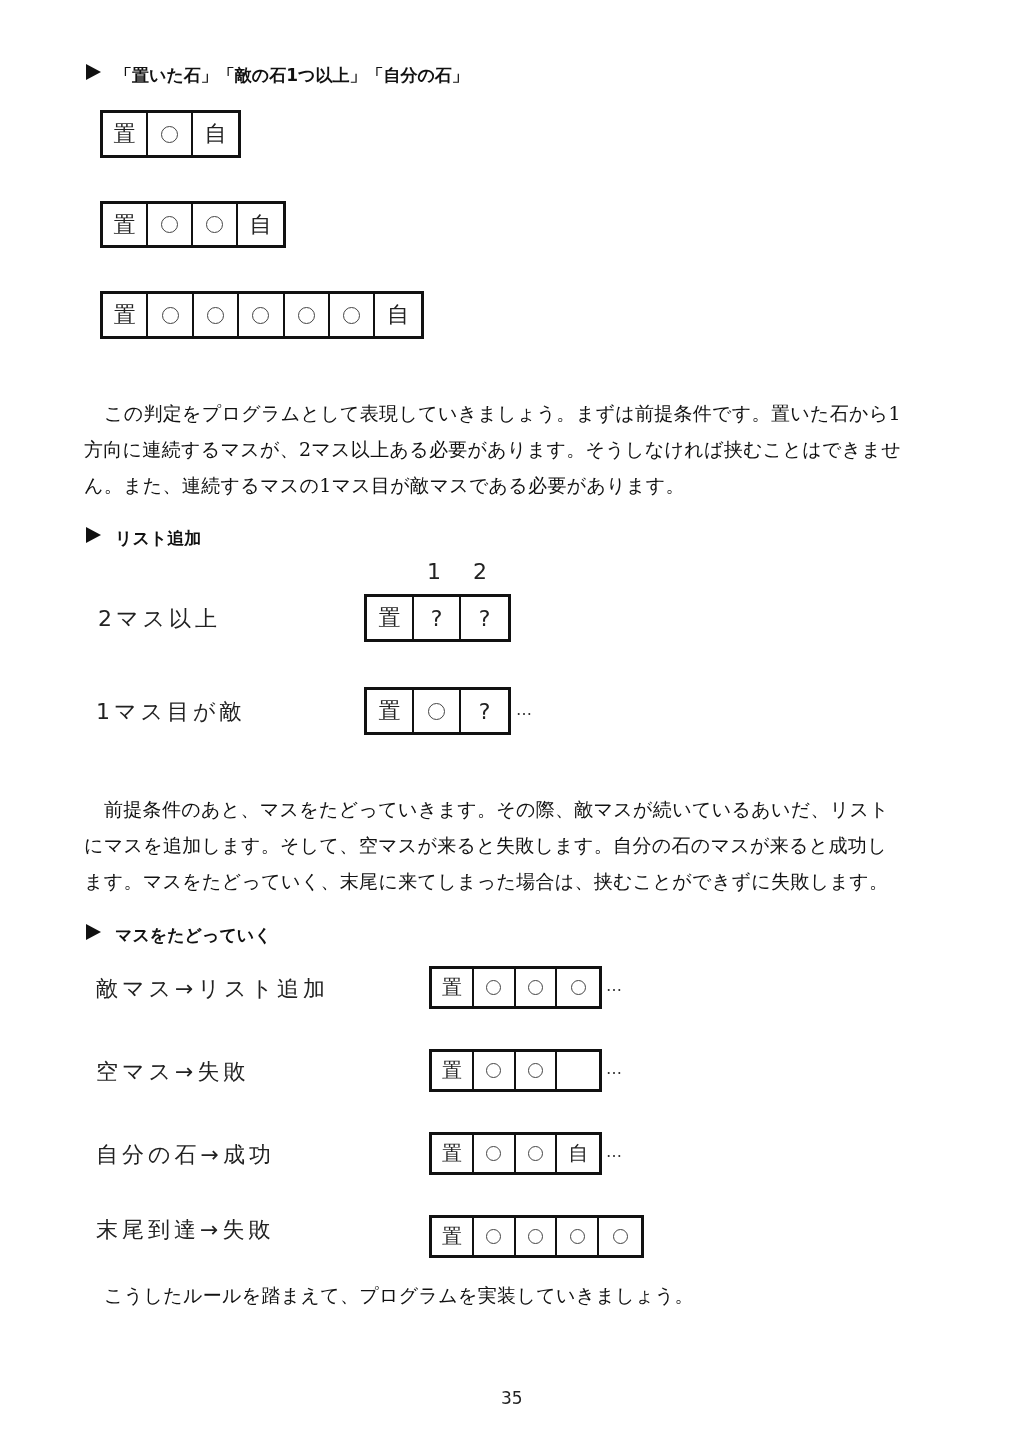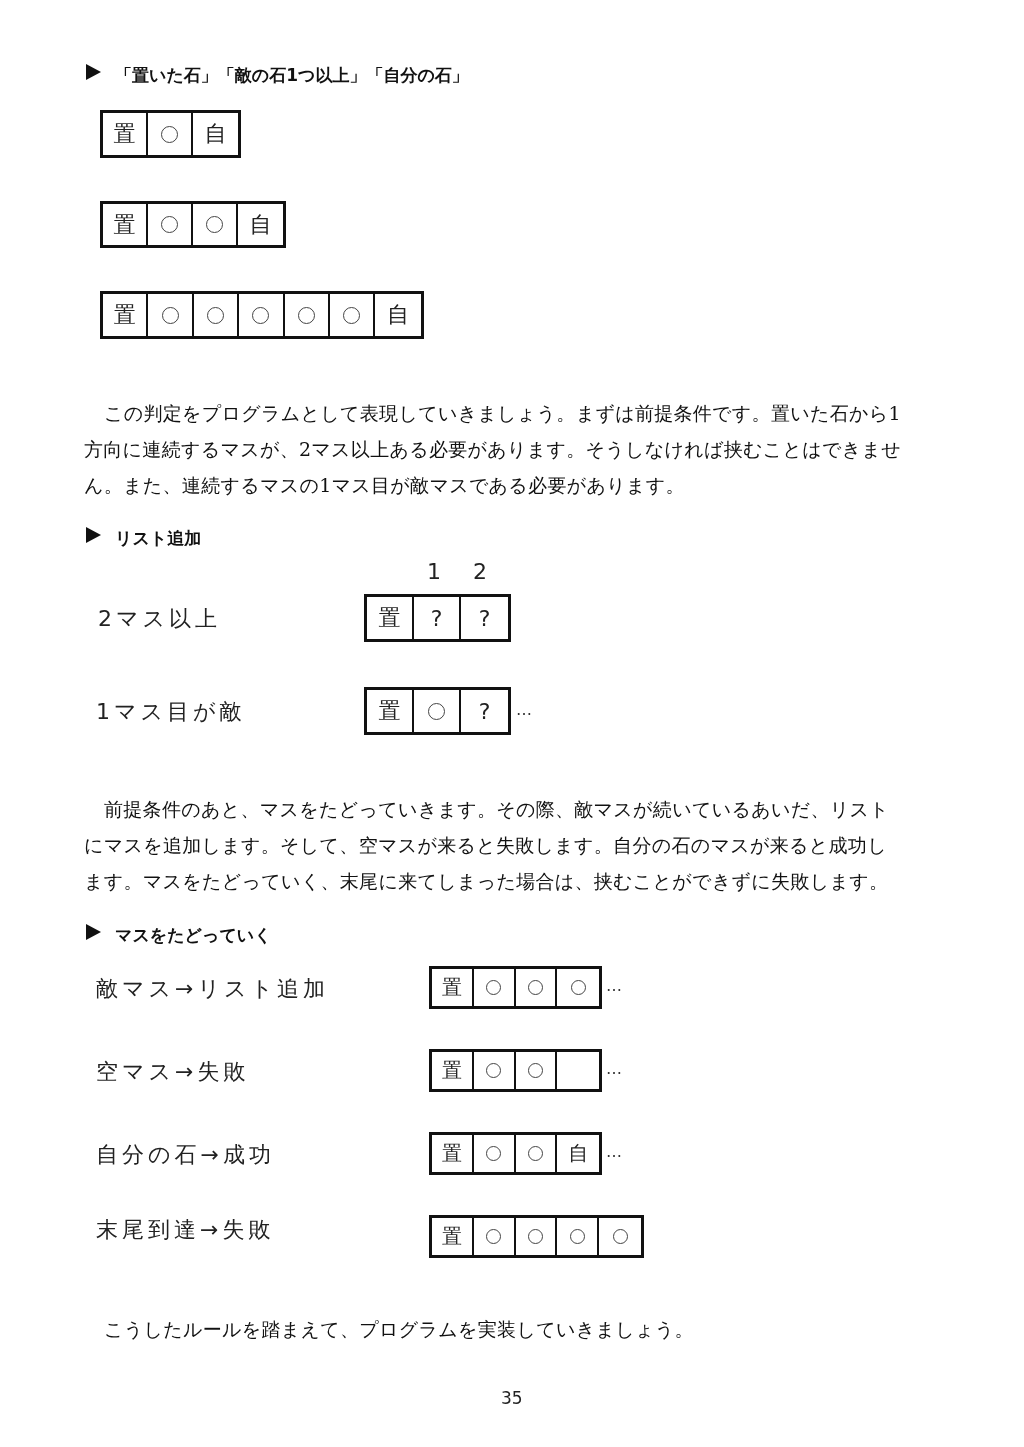--- a/index.html
+++ b/index.html
@@ -155,15 +155,15 @@
       <span class="circle" style="width: 15px; height: 15px;"></span>
     </div>
     <div class="cell" style="width: 41.8px; height: 37px; font-size: 20px;">
       <span class="circle" style="width: 15px; height: 15px;"></span>
     </div>
     <div class="cell" style="width: 41.8px; height: 37px; font-size: 20px;">
       <span class="circle" style="width: 15px; height: 15px;"></span>
     </div>
   </div>
 
-<div class="abs para" style="left:104px; top:1277px;margin-top:34px;">こうしたルールを踏まえて、プログラムを実装していきましょう。</div>
+<div class="abs para" style="left:104px; top:1277px;">こうしたルールを踏まえて、プログラムを実装していきましょう。</div>
 
 <div class="abs pagenum" style="left:501px; top:1388px;">35</div>
 
 </body></html>

